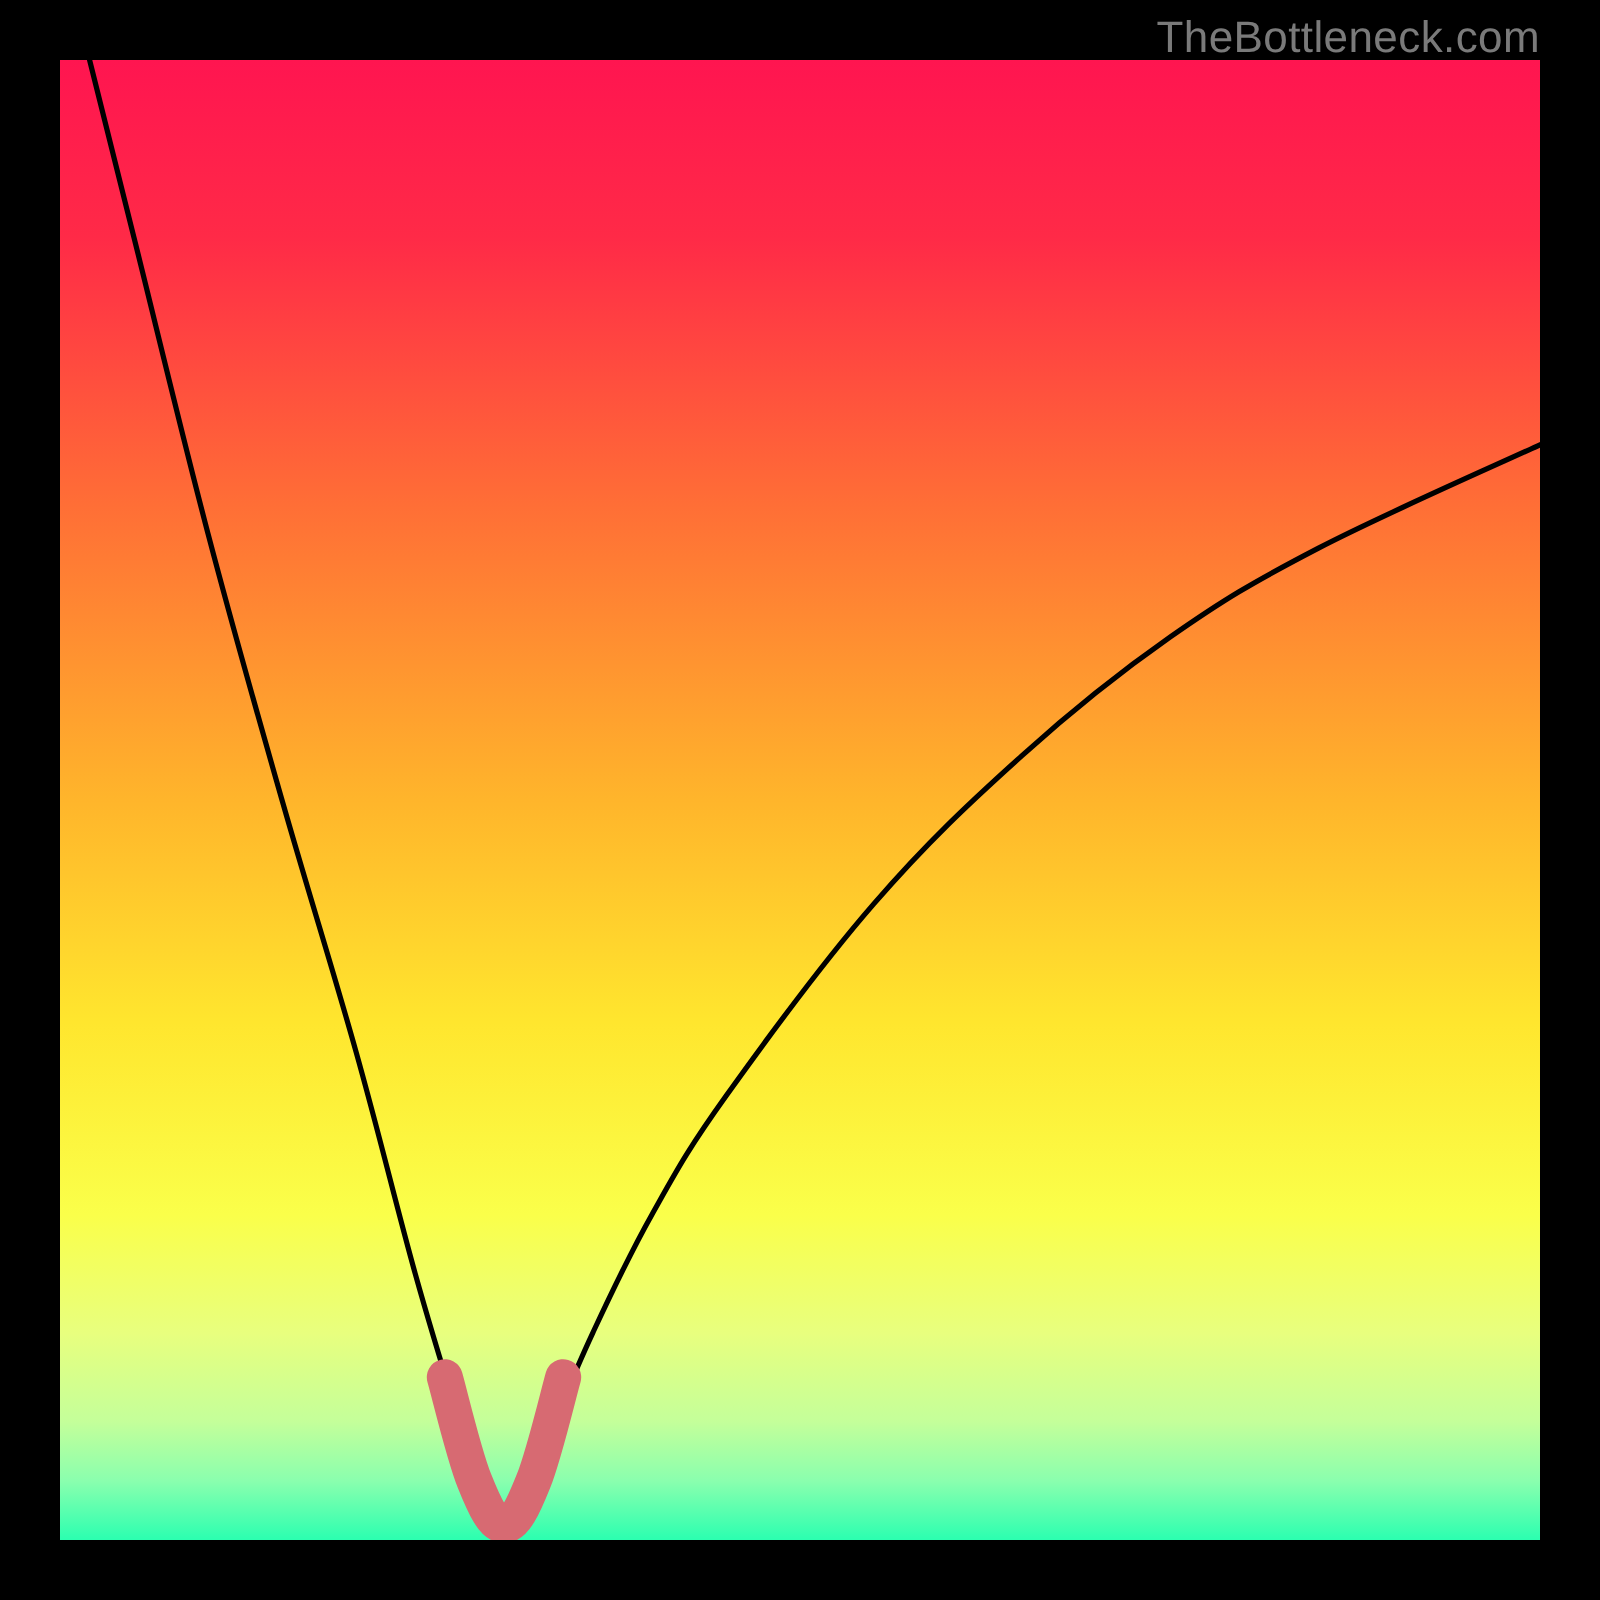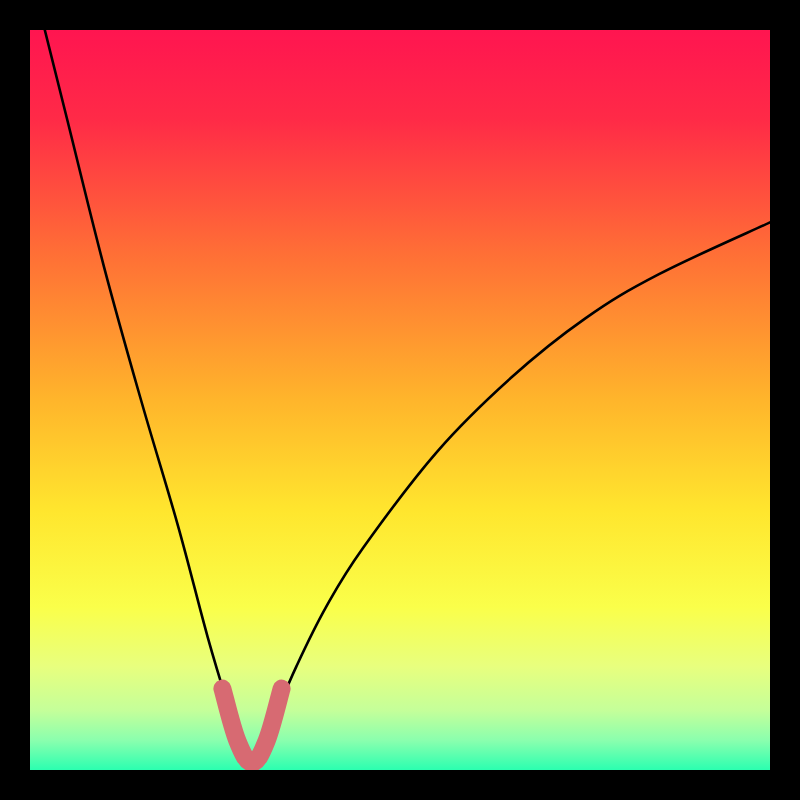--- a/index.html
+++ b/index.html
@@ -47,20 +47,21 @@
     top: 0; left: 0;
     width: 100%;
     height: 100%;
   }
 </style>
 </head>
 <body>
 
 <div class="frame">
 
+  <div class="watermark">TheBottleneck.com</div>
 
   <div class="plot-area">
     <svg class="gradient-bg" viewBox="0 0 740 740" preserveAspectRatio="none">
       <defs>
         <linearGradient id="bg-grad" x1="0" y1="0" x2="0" y2="1">
             <stop offset="0%" stop-color="#ff1550"></stop>
             <stop offset="12%" stop-color="#ff2a47"></stop>
             <stop offset="30%" stop-color="#ff6e36"></stop>
             <stop offset="50%" stop-color="#ffb52b"></stop>
             <stop offset="65%" stop-color="#ffe62e"></stop>

